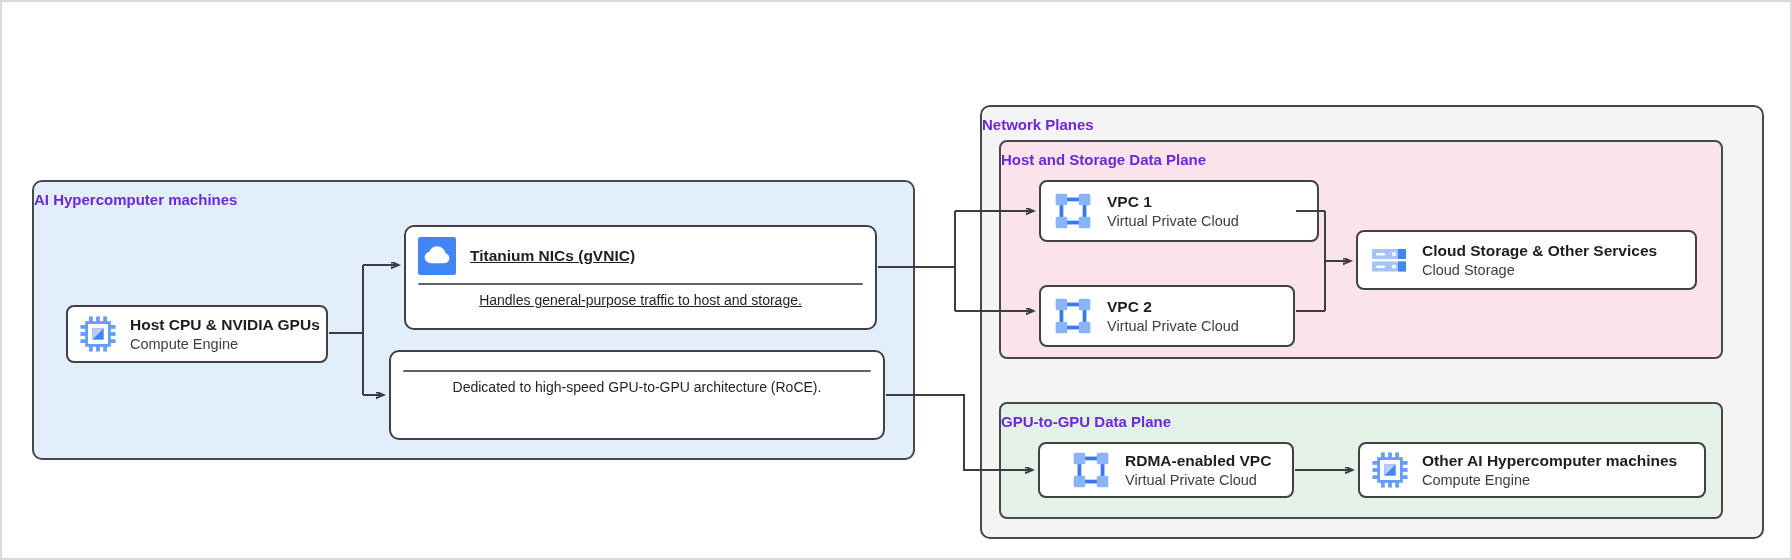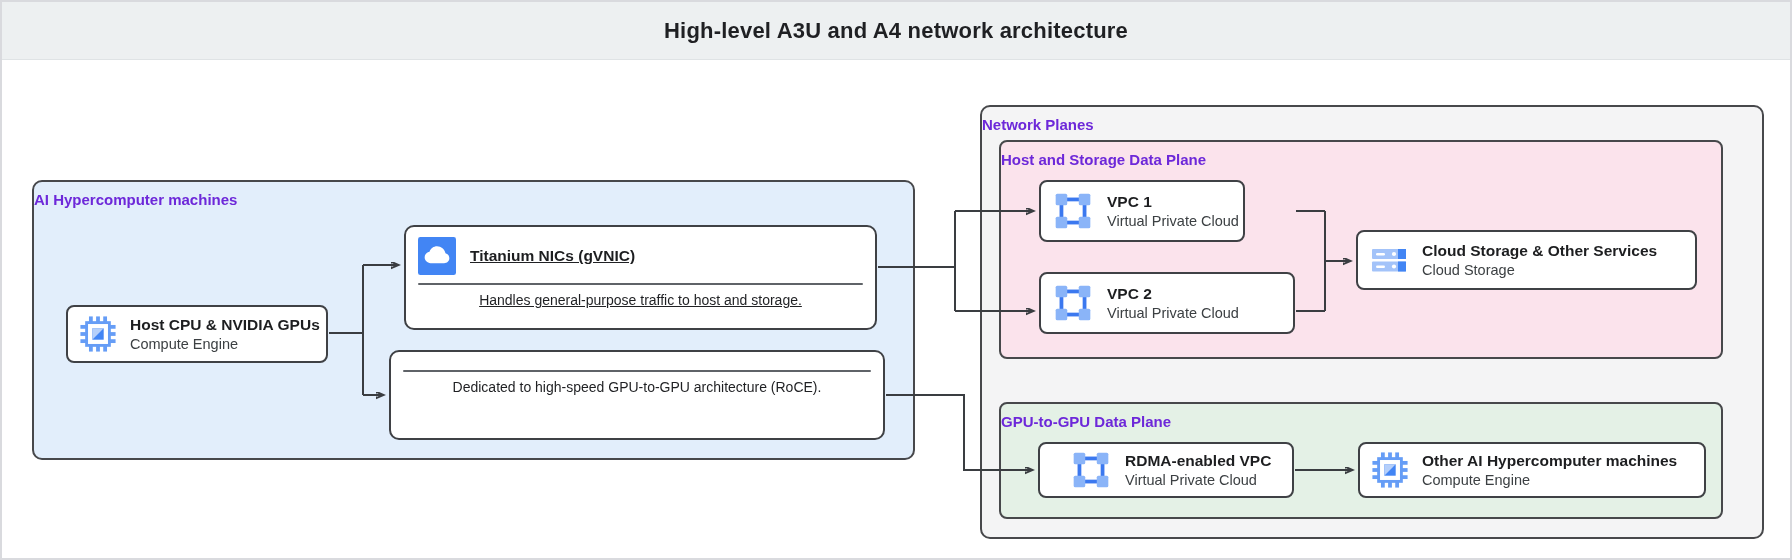--- a/index.html
+++ b/index.html
@@ -30,22 +30,22 @@
   
   .node{
     position:absolute;box-sizing:border-box;background:#fff;border:2px solid #3f4145;
     border-radius:8px;display:flex;align-items:center;gap:13px;padding:0 10px 0 11px;
   }
   .node-text{display:flex;flex-direction:column;justify-content:center;line-height:1.25;}
   .node-title{font-size:15.5px;font-weight:700;color:#1d1e20;white-space:nowrap;}
   .node-sub{font-size:14.5px;font-weight:400;color:#3c4043;white-space:nowrap;}
 
   .node-host{left:64px;top:303px;width:262px;height:58px;}
-  .node-vpc1{left:1037px;top:178px;width:206px;height:62px;}
-  .node-vpc2{left:1037px;top:270px;width:256px;height:62px;}
+  .node-vpc1{left:1037px;top:178px;width:280px;height:62px;}
+  .node-vpc2{left:1037px;top:283px;width:256px;height:62px;}
   .node-storage{left:1354px;top:228px;width:341px;height:60px;}
   .node-rdma{left:1036px;top:440px;width:256px;height:56px;padding-left:30px;}
   .node-other{left:1356px;top:440px;width:348px;height:56px;}
 
   
   .nic-card{
     position:absolute;box-sizing:border-box;background:#fff;border:2px solid #3f4145;
     border-radius:10px;padding:10px 12px 8px 12px;
   }
   .nic-head{display:flex;align-items:center;gap:14px;}
@@ -110,23 +110,20 @@
         <rect x="29" y="21.5" width="8" height="10" fill="#4285f4"></rect>
         <rect x="7" y="25.5" width="9" height="2.6" rx="1.3" fill="#ffffff"></rect>
         <circle cx="25" cy="26.5" r="2.1" fill="#ffffff"></circle>
       </g>
     </symbol>
   </defs>
 </svg>
 
 <div id="canvas">
 
-  <div class="titlebar">
-    <h1>High-level A3U and A4 network architecture</h1>
-  </div>
 
   <div class="group-box box-ai">
     <div class="group-label">AI Hypercomputer machines</div>
   </div>
 
   <div class="node node-host">
     <svg class="icon" width="38" height="38">
         <use href="#sym-compute"></use>
       </svg>
     <div class="node-text">

